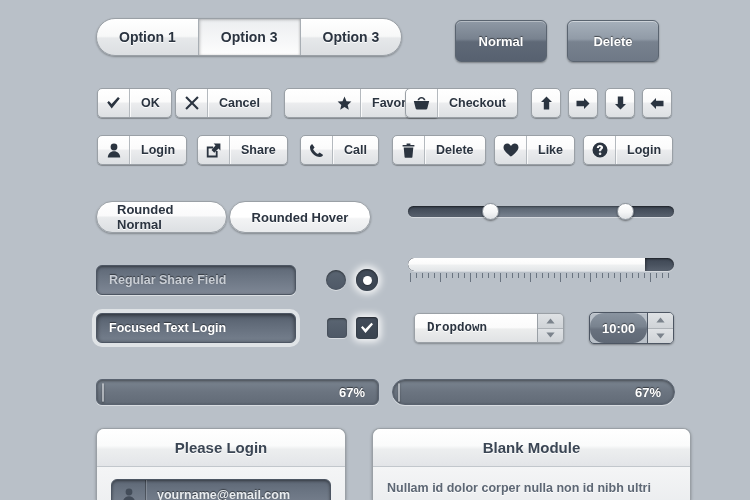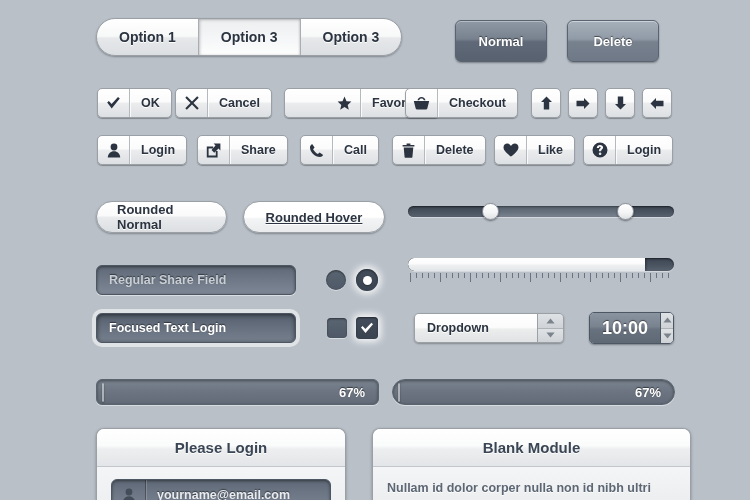--- a/index.html
+++ b/index.html
@@ -224,20 +224,21 @@
   
   .dropdown {
     position: absolute;
     height: 30px;
     display: flex;
     border-radius: 5px;
     border: 1px solid #9aa0a6;
     box-shadow: 0 1px 2px rgba(0,0,0,0.3);
     overflow: hidden;
     cursor: pointer;
+    font-family: Liberation Mono, monospace;
   }
   .dd-label {
     flex: 1;
     display: flex; align-items: center;
     padding: 0 12px;
     font-size: 12.5px; font-weight: bold; color: #2b3440;
     text-shadow: 0 1px 0 rgba(255,255,255,0.95);
     background: linear-gradient(to bottom, #ffffff 0%, #fbfbfb 48%, #eceded 54%, #e0e2e4 100%);
   }
   .stepper {
@@ -260,23 +261,24 @@
     display: flex;
     border-radius: 5px;
     border: 1px solid #4d5663;
     box-shadow: 0 1px 2px rgba(0,0,0,0.35), inset 0 1px 0 rgba(255,255,255,0.2);
     overflow: hidden;
   }
   .ds-value {
     flex: 1;
     display: flex; align-items: center;
     padding: 0 12px;
-    font-size: 18px; font-weight: bold; color: #ffffff;
+    font-size: 13px; font-weight: bold; color: #ffffff;
     text-shadow: 0 -1px 1px rgba(0,0,0,0.5);
     background: linear-gradient(to bottom, #8a94a0 0%, #79838f 45%, #68717e 55%, #5f6875 100%);
+    border-radius: 14px;
   }
 
   
   .progress {
     position: absolute;
     height: 26px;
     display: flex; align-items: center;
     background: linear-gradient(to bottom, #7a8490 0%, #6b7480 50%, #626b77 100%);
     border: 1px solid #5a6370;
     box-shadow: inset 0 1px 3px rgba(0,0,0,0.45), 0 1px 0 rgba(255,255,255,0.45);
@@ -494,21 +496,21 @@
   <div class="iconbtn abs" style="left:583px; top:135px;">
     <span class="ib-icon">
       <svg width="16" height="16" viewBox="0 0 16 16">
         <path d="M8 0.5 A7.5 7.5 0 1 0 8 15.5 A7.5 7.5 0 1 0 8 0.5 Z M8.1 2.9 C9.8 2.9 11.1 3.9 11.1 5.5 C11.1 7.1 9.2 7.5 9.2 8.8 L9.2 9.3 L6.9 9.3 L6.9 8.6 C6.9 6.9 8.7 6.6 8.7 5.6 C8.7 5.1 8.4 4.8 7.9 4.8 C7.4 4.8 7 5.2 7 5.9 L4.8 5.9 C4.8 4.1 6.2 2.9 8.1 2.9 Z M8.1 10.4 C8.8 10.4 9.4 11 9.4 11.7 C9.4 12.4 8.8 13 8.1 13 C7.4 13 6.8 12.4 6.8 11.7 C6.8 11 7.4 10.4 8.1 10.4 Z" fill-rule="evenodd"></path>
       </svg>
     </span>
     <span class="ib-label">Login</span>
   </div>
 
   <div class="pillbtn pn abs" style="left:96px; top:201px; width:131px;">Rounded Normal</div>
-  <div class="pillbtn ph abs" style="left:243px; top:201px; width:142px;text-decoration:underline;">Rounded Hover</div>
+  <div class="pillbtn ph abs" style="left:229px; top:201px; width:142px;">Rounded Hover</div>
 
   <div>
     <div class="slider-track" style="left:408px; top:206px; width:266px;"></div>
     <div class="slider-mid" style="left:490px; top:206px; width:135px;"></div>
     <div class="slider-knob" style="left:482px; top:203px;"></div>
     <div class="slider-knob" style="left:617px; top:203px;"></div>
   </div>
 
   <div>
     <div class="ruler-track" style="left:408px; top:258px; width:266px;">

